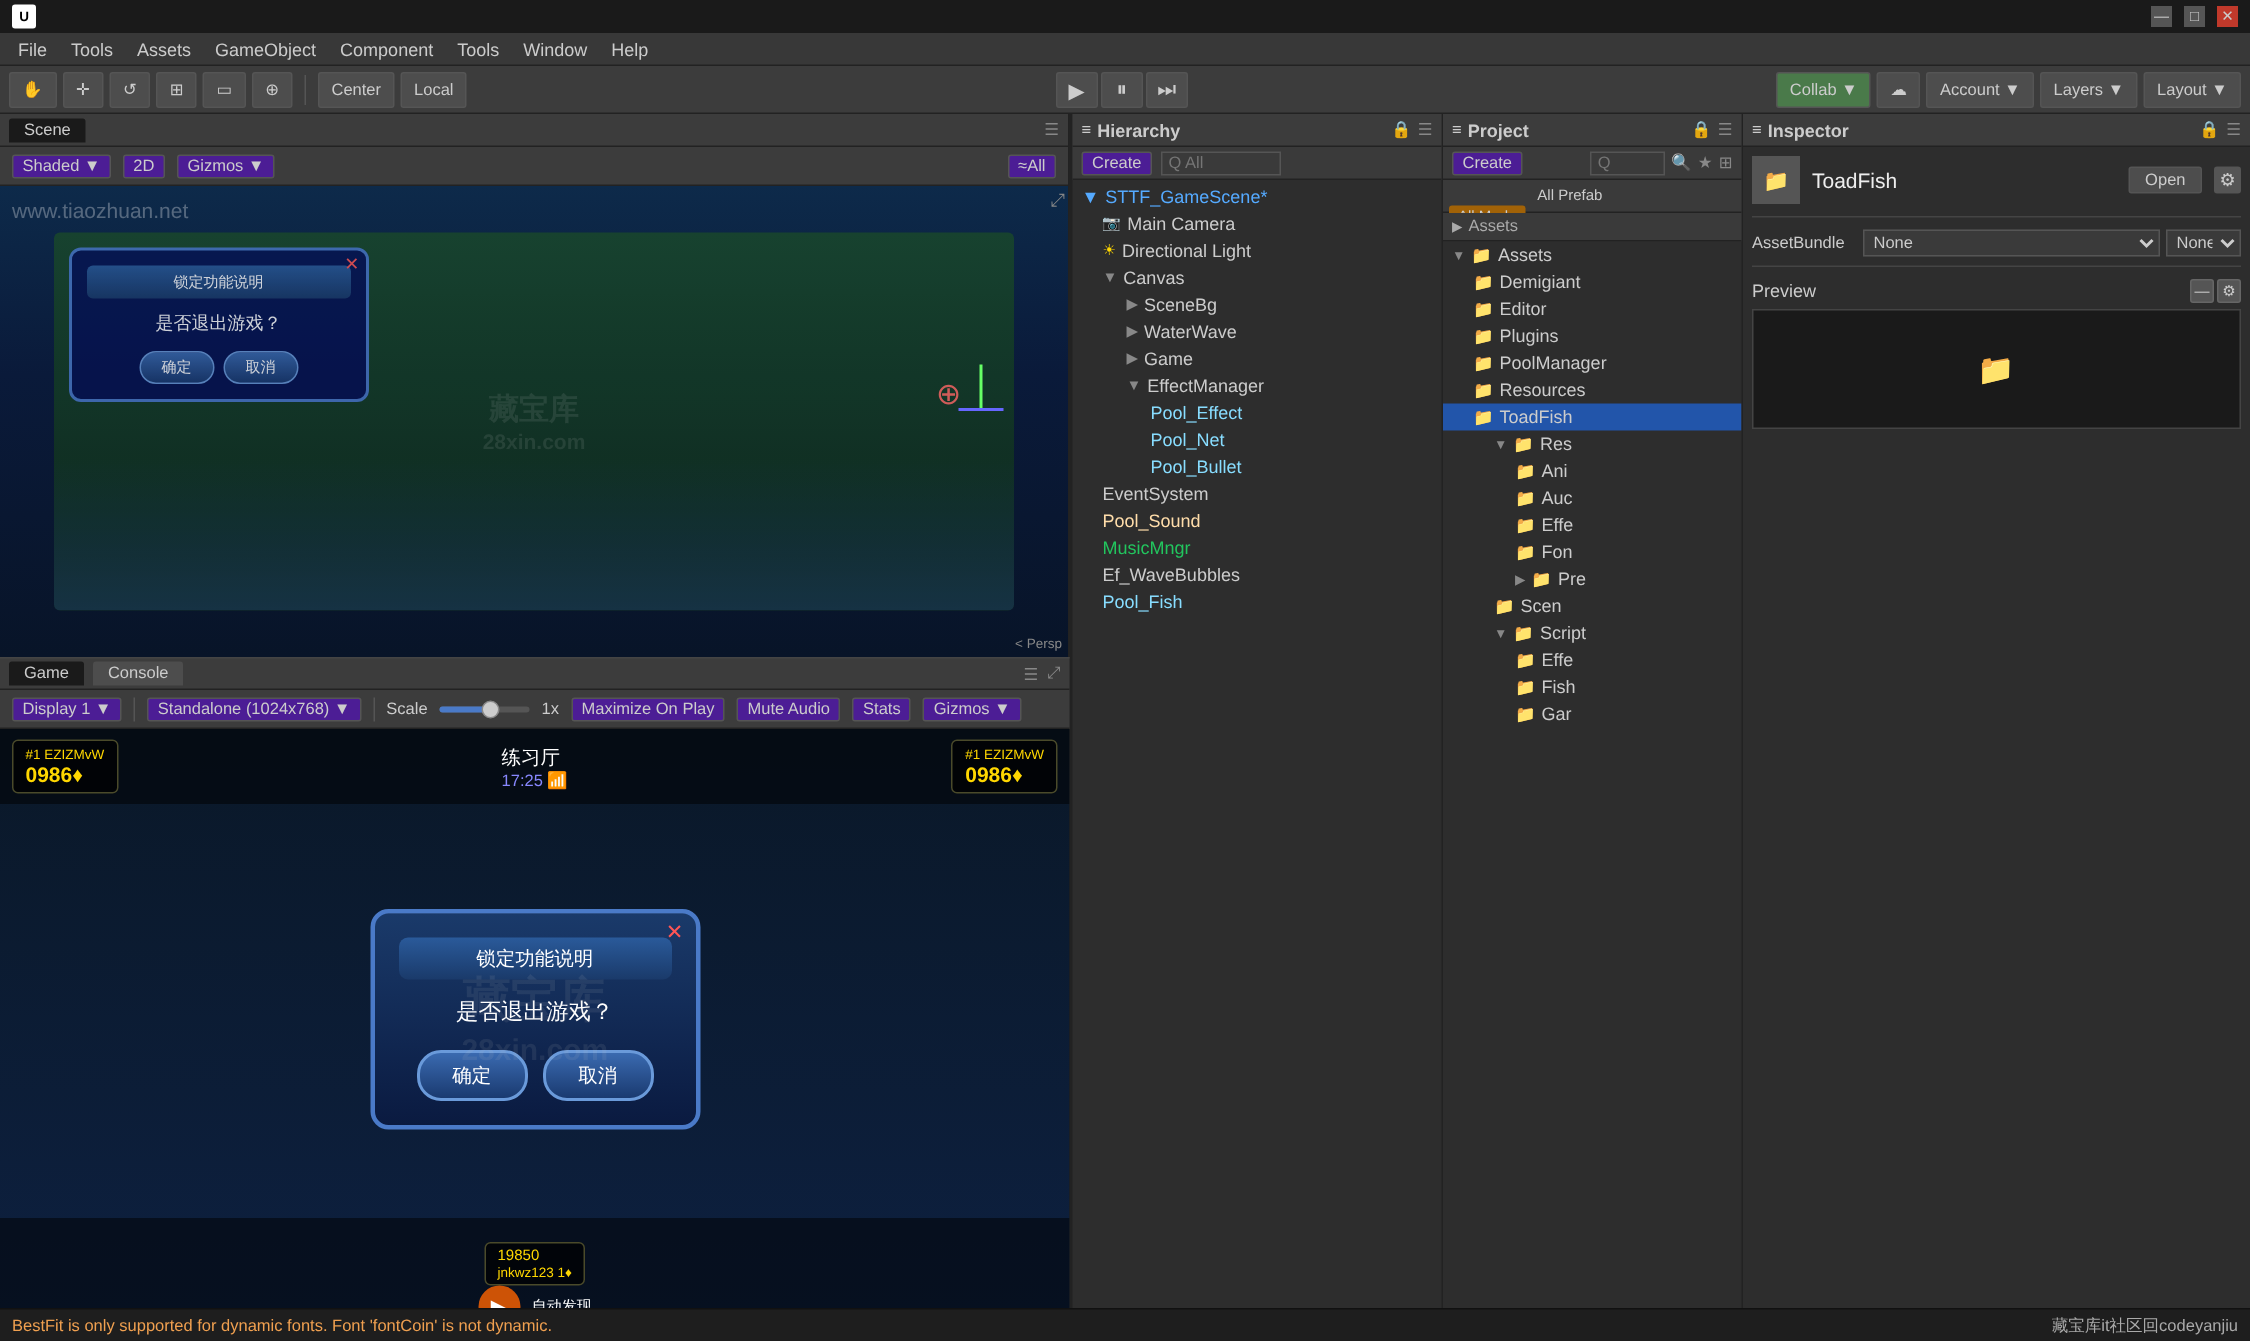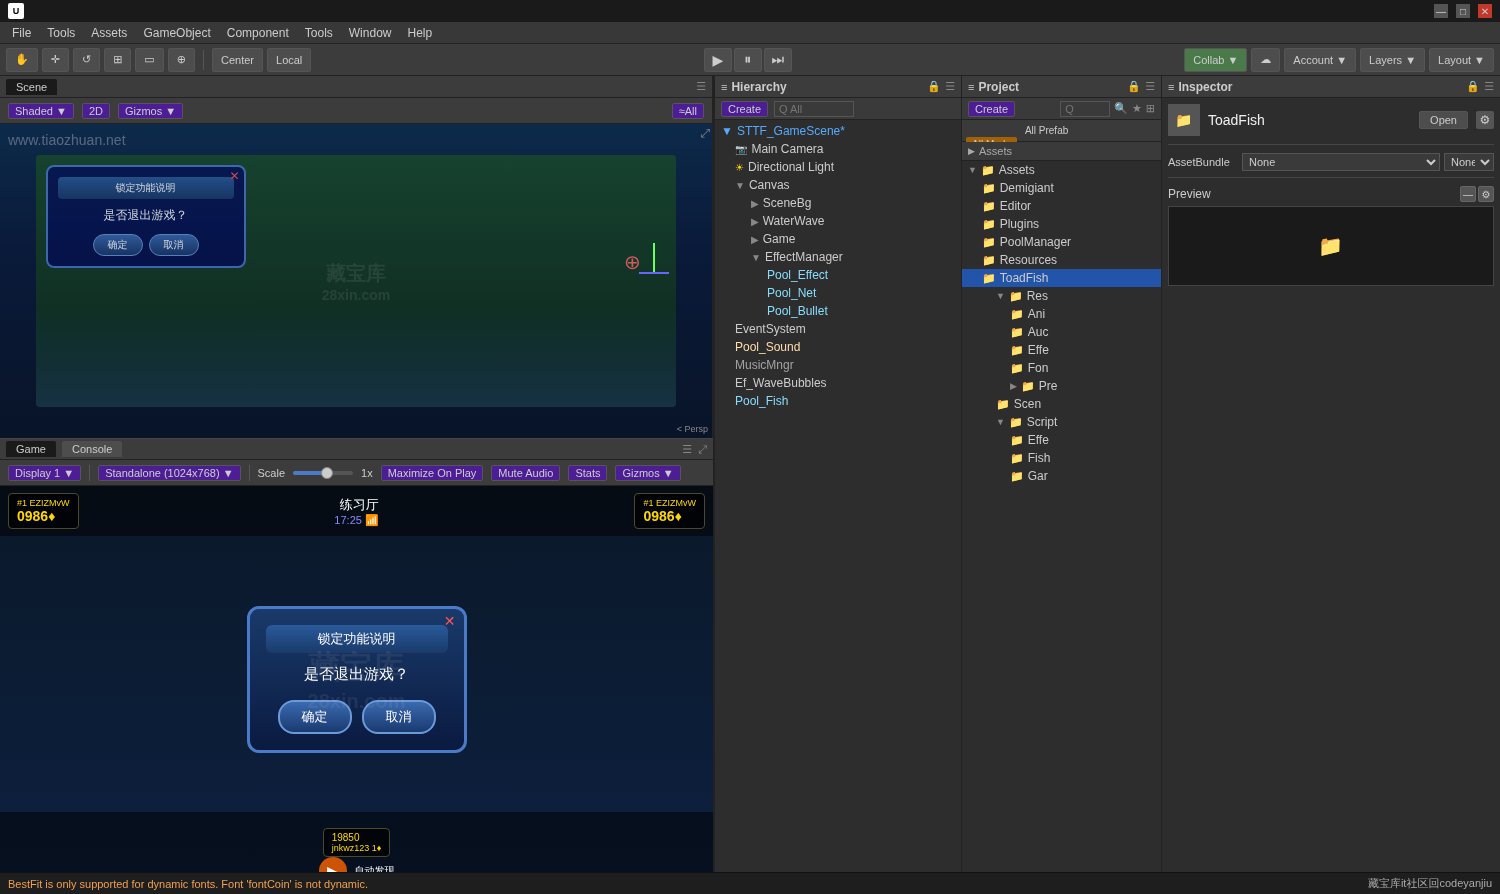--- a/index.html
+++ b/index.html
@@ -270,21 +270,21 @@
           <div style="position:absolute;top:50%;left:50%;transform:translate(-50%,-50%);color:rgba(200,200,200,0.1);font-size:32px;font-weight:bold;pointer-events:none;text-align:center;z-index:50;white-space:nowrap;">
             <div>藏宝库</div>
             <div style="font-size:20px;">28xin.com</div>
           </div>
 
           <div style="position:absolute;top:0;left:0;right:0;height:50px;background:rgba(0,0,0,0.5);display:flex;align-items:center;justify-content:space-between;padding:0 8px;z-index:10;">
             <div style="color:#ffd700;font-size:11px;background:rgba(0,0,0,0.7);padding:4px 8px;border-radius:4px;border:1px solid #4a4a2a;">
               <div style="font-size:9px;">#1 EZIZMvW</div>
               <div style="color:#ffd700;font-size:14px;font-weight:bold;">0986♦</div>
             </div>
-            <div style="text-align:right;color:#fff;font-size:13px;">
+            <div style="text-align:left;color:#fff;font-size:13px;">
               <div>练习厅</div>
               <div style="font-size:11px;color:#88f;">17:25 📶</div>
             </div>
             <div style="color:#ffd700;font-size:11px;background:rgba(0,0,0,0.7);padding:4px 8px;border-radius:4px;border:1px solid #4a4a2a;">
               <div style="font-size:9px;">#1 EZIZMvW</div>
               <div style="color:#ffd700;font-size:14px;font-weight:bold;">0986♦</div>
             </div>
           </div>
 
           <div style="background:linear-gradient(180deg,#1a3a6a 0%,#0a1a40 100%);border:3px solid #4a7ac8;border-radius:12px;padding:16px;width:220px;text-align:center;position:relative;z-index:20;">
@@ -395,21 +395,21 @@
       </div>
 
       <div class="h-item h-indent1">
         <span>EventSystem</span>
       </div>
 
       <div class="h-item h-indent1" style="color:#fda;">
         <span>Pool_Sound</span>
       </div>
 
-      <div class="h-item h-indent1" style="color:#a3a3a3;">
+      <div class="h-item h-indent1" style="color:#22c55e;">
         <span>MusicMngr</span>
       </div>
 
       <div class="h-item h-indent1">
         <span>Ef_WaveBubbles</span>
       </div>
 
       <div class="h-item h-indent1" style="color:#8df;">
         <span>Pool_Fish</span>
       </div>

